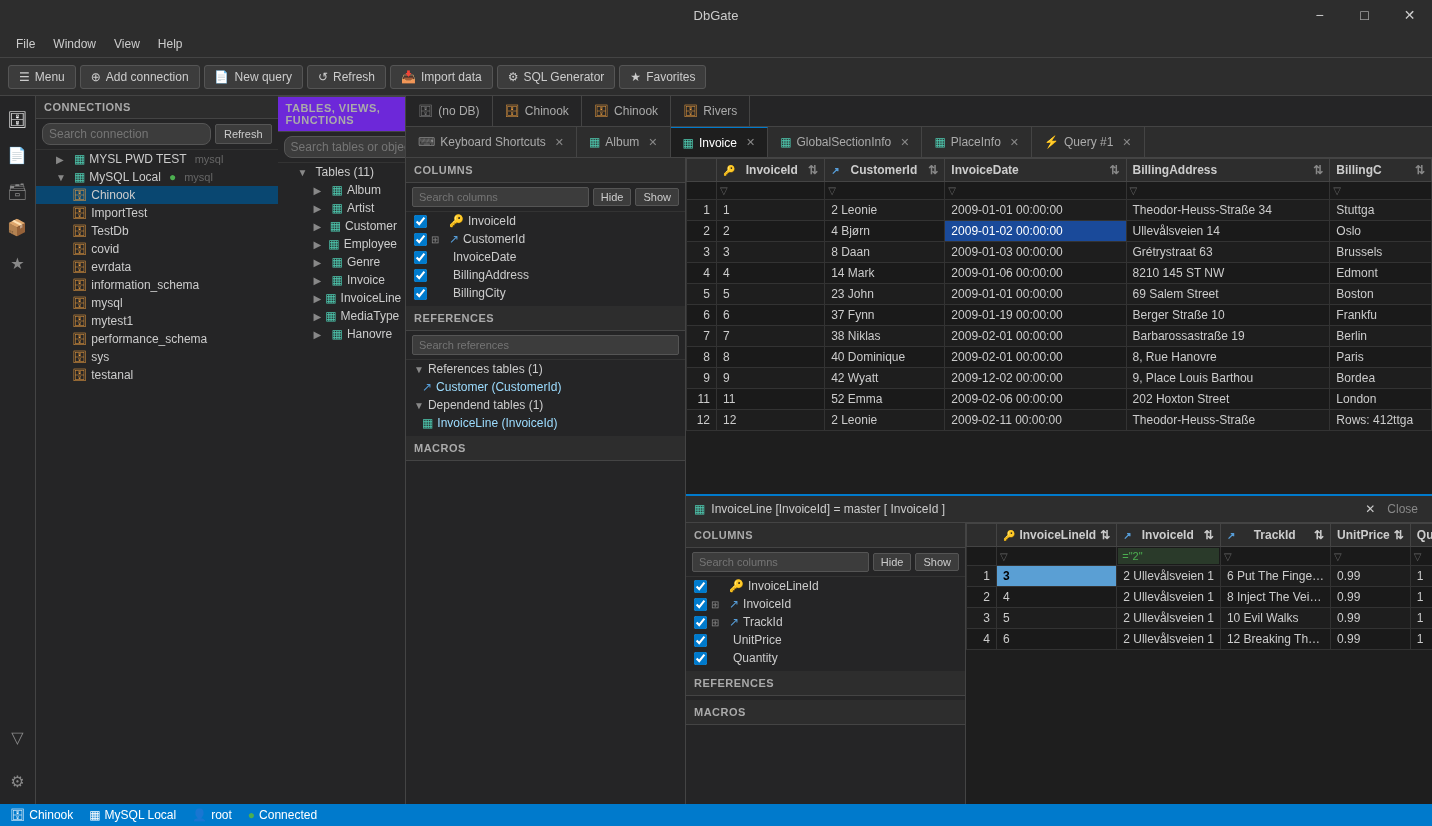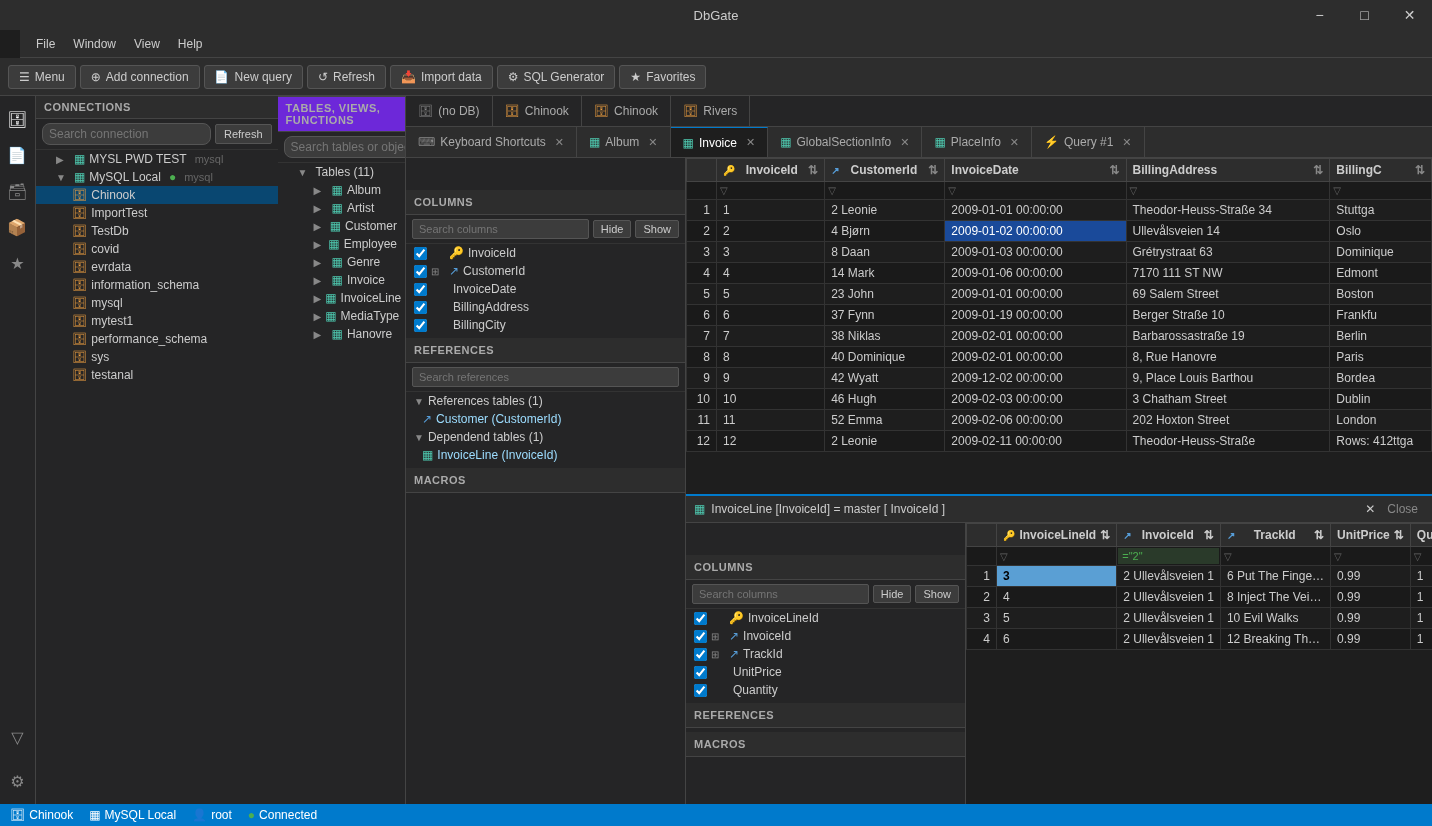--- a/index.html
+++ b/index.html
@@ -4,21 +4,21 @@
   <style>
     * { box-sizing: border-box; margin: 0; padding: 0; }
     body { font-family: 'Segoe UI', Arial, sans-serif; font-size: 12px; background: #1e1e1e; color: #ccc; overflow: hidden; height: 826px; width: 1432px; }
 
     
     .titlebar { background: #2d2d2d; height: 30px; display: flex; align-items: center; justify-content: center; position: relative; color: #ccc; font-size: 13px; }
     .titlebar-controls { position: absolute; right: 0; top: 0; display: flex; height: 30px; }
     .titlebar-btn { width: 45px; height: 30px; display: flex; align-items: center; justify-content: center; cursor: pointer; font-size: 14px; }
 
     
-    .menubar { background: #2d2d2d; height: 28px; display: flex; align-items: center; padding: 0 8px; border-bottom: 1px solid #444; gap: 2px; margin-left: 20px; }
+    .menubar { background: #2d2d2d; height: 28px; display: flex; align-items: center; padding: 0 8px; border-bottom: 1px solid #444; gap: 2px; }
     .menubar-item { padding: 3px 8px; cursor: pointer; color: #ccc; border-radius: 3px; }
 
     
     .toolbar { background: #2d2d2d; height: 38px; display: flex; align-items: center; padding: 0 8px; border-bottom: 1px solid #444; gap: 4px; }
     .toolbar-btn { display: flex; align-items: center; gap: 5px; padding: 4px 10px; background: #3c3c3c; border: 1px solid #555; border-radius: 3px; cursor: pointer; color: #ccc; font-size: 12px; }
 
     
     .main-layout { display: flex; height: calc(826px - 30px - 28px - 38px - 22px); }
 
     
@@ -50,21 +50,21 @@
     .tab-bar { background: #2d2d2d; display: flex; align-items: flex-end; border-bottom: 1px solid #444; overflow-x: auto; min-height: 30px; }
     .tab { display: flex; align-items: center; padding: 5px 12px; cursor: pointer; border-right: 1px solid #444; color: #aaa; font-size: 12px; gap: 5px; white-space: nowrap; min-height: 30px; }
     .tab.active { background: #1e1e1e; color: #fff; border-top: 1px solid #007acc; }
     .tab-close { margin-left: 4px; color: #888; font-size: 11px; cursor: pointer; }
 
     
     .content-area { flex: 1; display: flex; overflow: hidden; }
 
     
     .columns-panel { width: 280px; background: #252526; border-right: 1px solid #444; display: flex; flex-direction: column; overflow: hidden; }
-    .panel-header { padding: 6px 8px; font-size: 11px; font-weight: bold; color: #aaa; letter-spacing: 0.5px; border-bottom: 1px solid #444; background: #2d2d2d; margin-top: 32px; }
+    .panel-header { padding: 6px 8px; font-size: 11px; font-weight: bold; color: #aaa; letter-spacing: 0.5px; border-bottom: 1px solid #444; background: #2d2d2d; }
     .panel-search { display: flex; align-items: center; padding: 4px 6px; gap: 4px; border-bottom: 1px solid #333; }
     .panel-search input { flex: 1; background: #3c3c3c; border: 1px solid #555; color: #ccc; padding: 3px 6px; font-size: 11px; border-radius: 2px; }
     .panel-btn { background: #3c3c3c; border: 1px solid #555; color: #ccc; padding: 2px 7px; cursor: pointer; font-size: 11px; border-radius: 2px; }
     .col-item { padding: 2px 8px; display: flex; align-items: center; gap: 4px; font-size: 12px; }
     .col-checkbox { width: 13px; height: 13px; accent-color: #007acc; }
 
     
     .data-area { flex: 1; display: flex; flex-direction: column; overflow: hidden; }
 
     
@@ -496,28 +496,28 @@
                   <td style="background:#1a4a9a; color:#fff;">2009-01-02 00:00:00</td>
                   <td>Ullevålsveien 14</td>
                   <td>Oslo</td>
                 </tr>
                 <tr>
                   <td class="row-num">3</td>
                   <td>3</td>
                   <td>8 Daan</td>
                   <td>2009-01-03 00:00:00</td>
                   <td>Grétrystraat 63</td>
-                  <td>Dominique</td>
+                  <td>Brussels</td>
                 </tr>
                 <tr style="background:#1a1a1a;">
                   <td class="row-num">4</td>
                   <td>4</td>
                   <td>14 Mark</td>
                   <td>2009-01-06 00:00:00</td>
-                  <td>7170 111 ST NW</td>
+                  <td>8210 145 ST NW</td>
                   <td>Edmont</td>
                 </tr>
                 <tr>
                   <td class="row-num">5</td>
                   <td>5</td>
                   <td>23 John</td>
                   <td>2009-01-01 00:00:00</td>
                   <td>69 Salem Street</td>
                   <td>Boston</td>
                 </tr>
@@ -545,28 +545,20 @@
                   <td>8, Rue Hanovre</td>
                   <td>Paris</td>
                 </tr>
                 <tr>
                   <td class="row-num">9</td>
                   <td>9</td>
                   <td>42 Wyatt</td>
                   <td>2009-12-02 00:00:00</td>
                   <td>9, Place Louis Barthou</td>
                   <td>Bordea</td>
-                </tr>
-                <tr style="background:#1a1a1a;">
-                  <td class="row-num">10</td>
-                  <td>10</td>
-                  <td>46 Hugh</td>
-                  <td>2009-02-03 00:00:00</td>
-                  <td>3 Chatham Street</td>
-                  <td>Dublin</td>
                 </tr>
                 <tr>
                   <td class="row-num">11</td>
                   <td>11</td>
                   <td>52 Emma</td>
                   <td>2009-02-06 00:00:00</td>
                   <td>202 Hoxton Street</td>
                   <td>London</td>
                 </tr>
                 <tr style="background:#1a1a1a;">

